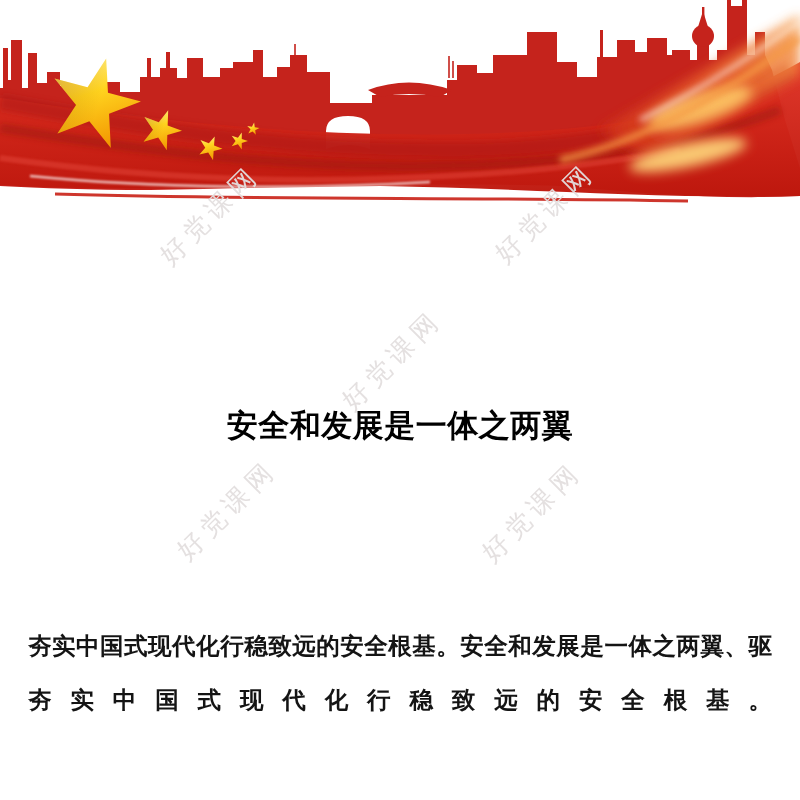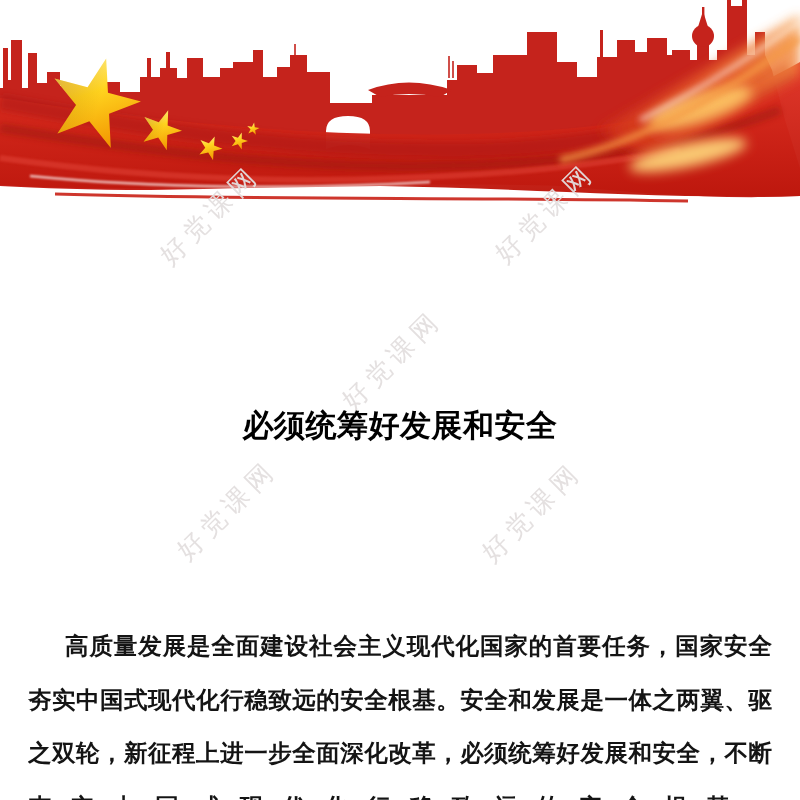--- a/index.html
+++ b/index.html
@@ -155,23 +155,21 @@
     </svg>
   </div>
 
   <div class="wm wm-1">好党课网</div>
   <div class="wm wm-2">好党课网</div>
   <div class="wm wm-3">好党课网</div>
   <div class="wm wm-4">好党课网</div>
   <div class="wm wm-5">好党课网</div>
 
   <div class="title">
-    <div class="title-line">必须统筹好发展和安全</div>
+    <div class="title-line">安全和发展是一体之两翼</div>
   </div>
 
   <div class="body-text">
-    <div class="bline indent">高质量发展是全面建设社会主义现代化国家的首要任务，国家安全</div>
     <div class="bline">夯实中国式现代化行稳致远的安全根基。安全和发展是一体之两翼、驱动</div>
-    <div class="bline">之双轮，新征程上进一步全面深化改革，必须统筹好发展和安全，不断</div>
     <div class="bline">夯实中国式现代化行稳致远的安全根基。</div>
   </div>
 
 </div>
 
 </body></html>

